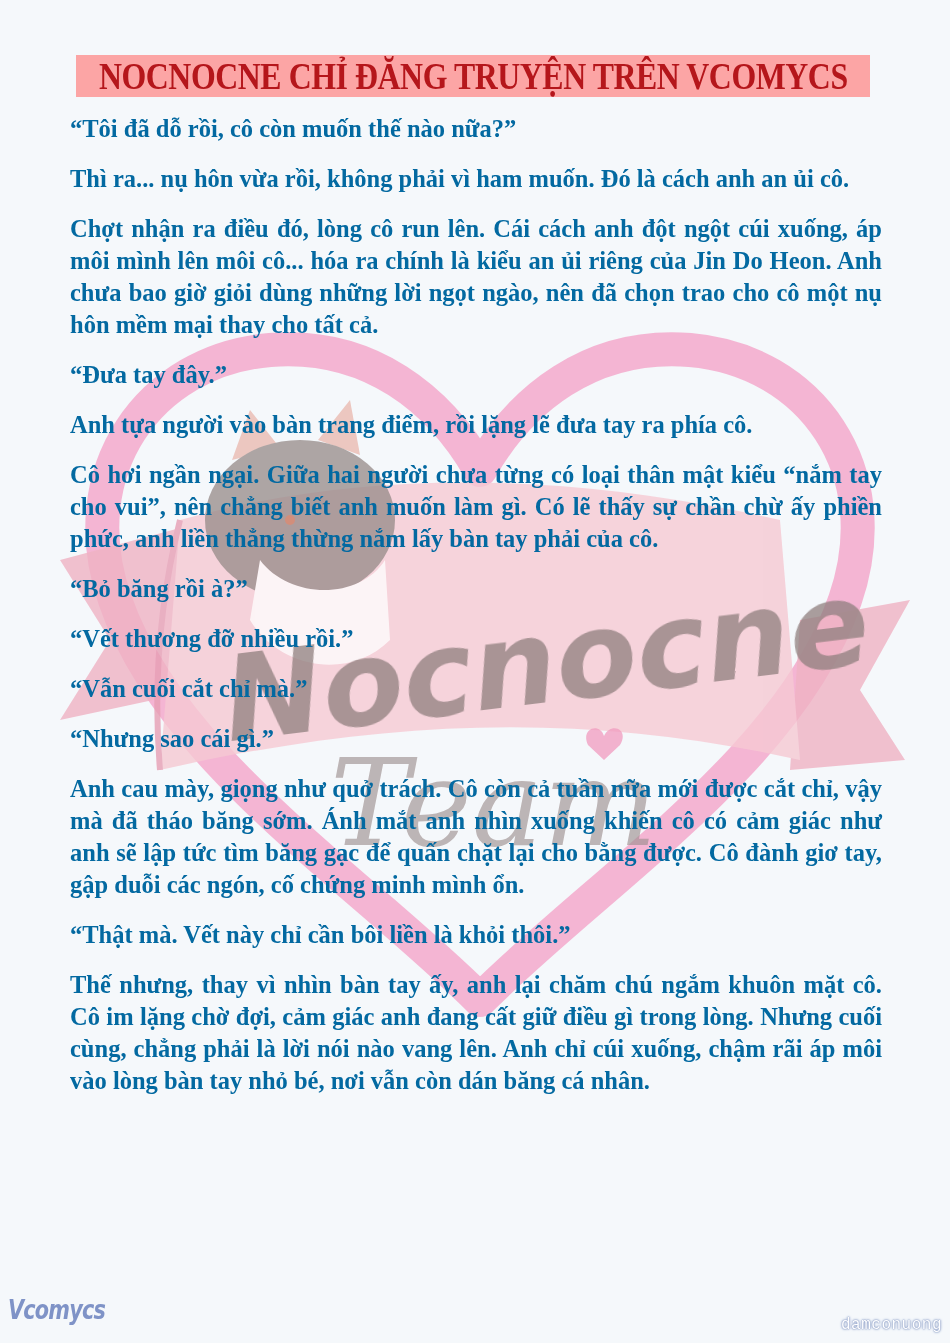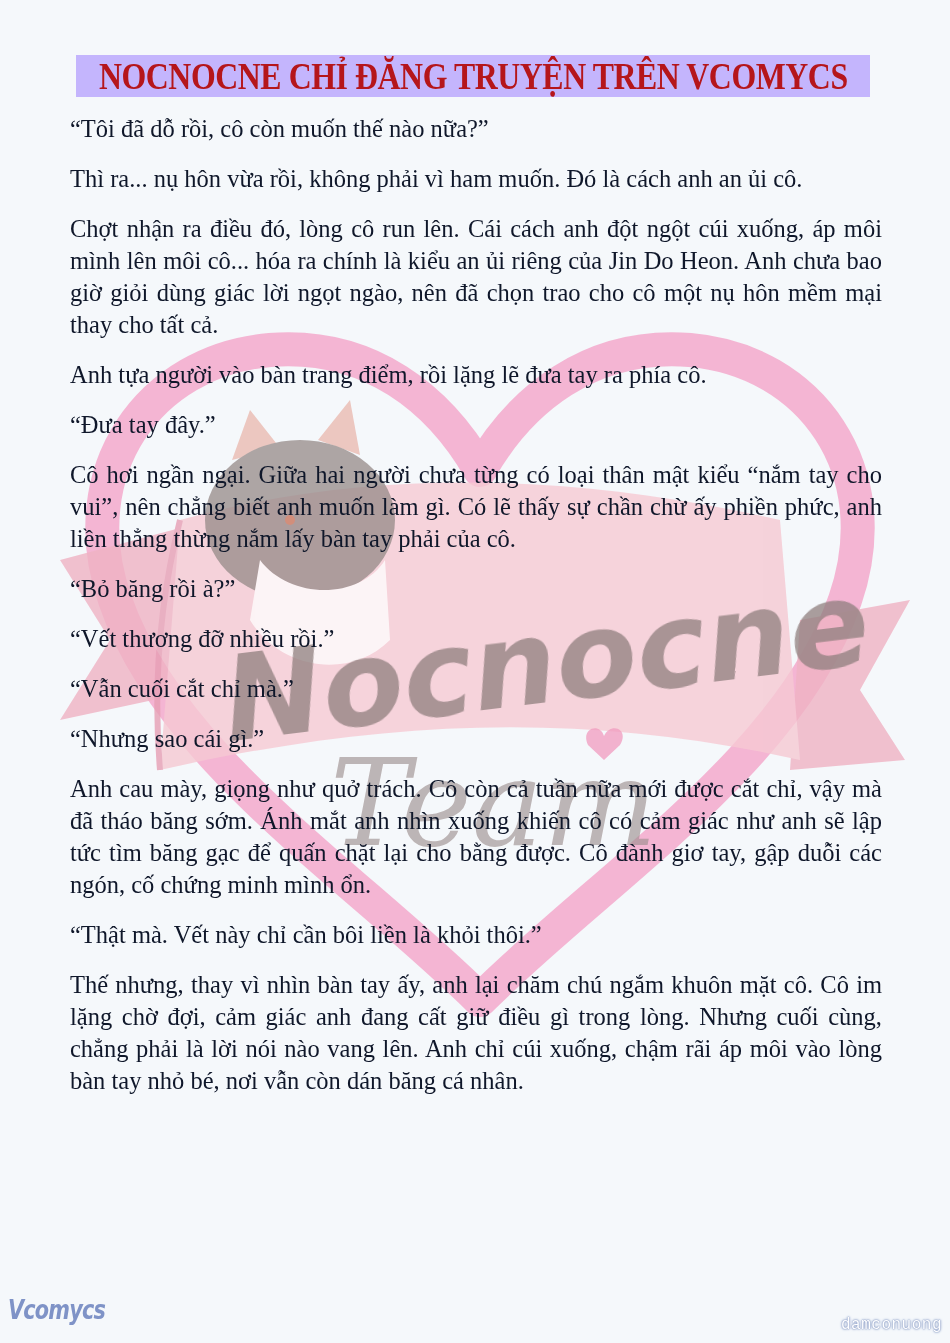--- a/index.html
+++ b/index.html
@@ -9,40 +9,41 @@
       position: relative;
       overflow: hidden;
       font-family: "DejaVu Serif", "Liberation Serif", serif;
     }
     .watermark {
       position: absolute; left: 0; top: 0; width: 950px; height: 1343px;
       pointer-events: none; z-index: 0;
     }
     .header {
       position: absolute; left: 76px; top: 55px; width: 794px; height: 42px;
-      background: #c4b5fd;
+      background: #fca5a5;
       display: flex; align-items: center; justify-content: center;
       z-index: 2;
     }
     .header-title {
       font-family: "Liberation Serif", "DejaVu Serif", serif;
       font-weight: bold;
       font-size: 37px;
       color: #b5161b;
       letter-spacing: -0.5px;
       transform: scaleX(0.86);
       white-space: nowrap;
     }
     .content {
       position: absolute; left: 70px; top: 113px; width: 812px;
       z-index: 2;
       font-family: "Liberation Serif", "DejaVu Serif", serif;
       font-size: 24.5px;
       line-height: 32px;
-      color: #0f172a;
+      color: #0369a1;
+      font-weight: bold;
     }
     .para {
       margin: 0 0 18px 0;
       text-align: justify;
     }
     .footer-logo {
       position: absolute; left: 8px; top: 1295px; z-index: 2;
       font-family: "DejaVu Sans", sans-serif;
       font-style: italic; font-weight: bold;
       font-size: 26px; color: #7f93c7;
@@ -84,23 +85,23 @@
   </g>
 </svg>
 
 <div class="header">
   <div class="header-title">NOCNOCNE CHỈ ĐĂNG TRUYỆN TRÊN VCOMYCS</div>
 </div>
 
 <div class="content">
   <p class="para">“Tôi đã dỗ rồi, cô còn muốn thế nào nữa?”</p>
   <p class="para">Thì ra... nụ hôn vừa rồi, không phải vì ham muốn. Đó là cách anh an ủi cô.</p>
-  <p class="para">Chợt nhận ra điều đó, lòng cô run lên. Cái cách anh đột ngột cúi xuống, áp môi mình lên môi cô... hóa ra chính là kiểu an ủi riêng của Jin Do Heon. Anh chưa bao giờ giỏi dùng giác lời ngọt ngào, nên đã chọn trao cho cô một nụ hôn mềm mại thay cho tất cả.</p>
+  <p class="para">Chợt nhận ra điều đó, lòng cô run lên. Cái cách anh đột ngột cúi xuống, áp môi mình lên môi cô... hóa ra chính là kiểu an ủi riêng của Jin Do Heon. Anh chưa bao giờ giỏi dùng những lời ngọt ngào, nên đã chọn trao cho cô một nụ hôn mềm mại thay cho tất cả.</p>
+  <p class="para">“Đưa tay đây.”</p>
   <p class="para">Anh tựa người vào bàn trang điểm, rồi lặng lẽ đưa tay ra phía cô.</p>
-  <p class="para">“Đưa tay đây.”</p>
   <p class="para">Cô hơi ngần ngại. Giữa hai người chưa từng có loại thân mật kiểu “nắm tay cho vui”, nên chẳng biết anh muốn làm gì. Có lẽ thấy sự chần chừ ấy phiền phức, anh liền thẳng thừng nắm lấy bàn tay phải của cô.</p>
   <p class="para">“Bỏ băng rồi à?”</p>
   <p class="para">“Vết thương đỡ nhiều rồi.”</p>
   <p class="para">“Vẫn cuối cắt chỉ mà.”</p>
   <p class="para">“Nhưng sao cái gì.”</p>
   <p class="para">Anh cau mày, giọng như quở trách. Cô còn cả tuần nữa mới được cắt chỉ, vậy mà đã tháo băng sớm. Ánh mắt anh nhìn xuống khiến cô có cảm giác như anh sẽ lập tức tìm băng gạc để quấn chặt lại cho bằng được. Cô đành giơ tay, gập duỗi các ngón, cố chứng minh mình ổn.</p>
   <p class="para">“Thật mà. Vết này chỉ cần bôi liền là khỏi thôi.”</p>
   <p class="para">Thế nhưng, thay vì nhìn bàn tay ấy, anh lại chăm chú ngắm khuôn mặt cô. Cô im lặng chờ đợi, cảm giác anh đang cất giữ điều gì trong lòng. Nhưng cuối cùng, chẳng phải là lời nói nào vang lên. Anh chỉ cúi xuống, chậm rãi áp môi vào lòng bàn tay nhỏ bé, nơi vẫn còn dán băng cá nhân.</p>
 </div>
 

